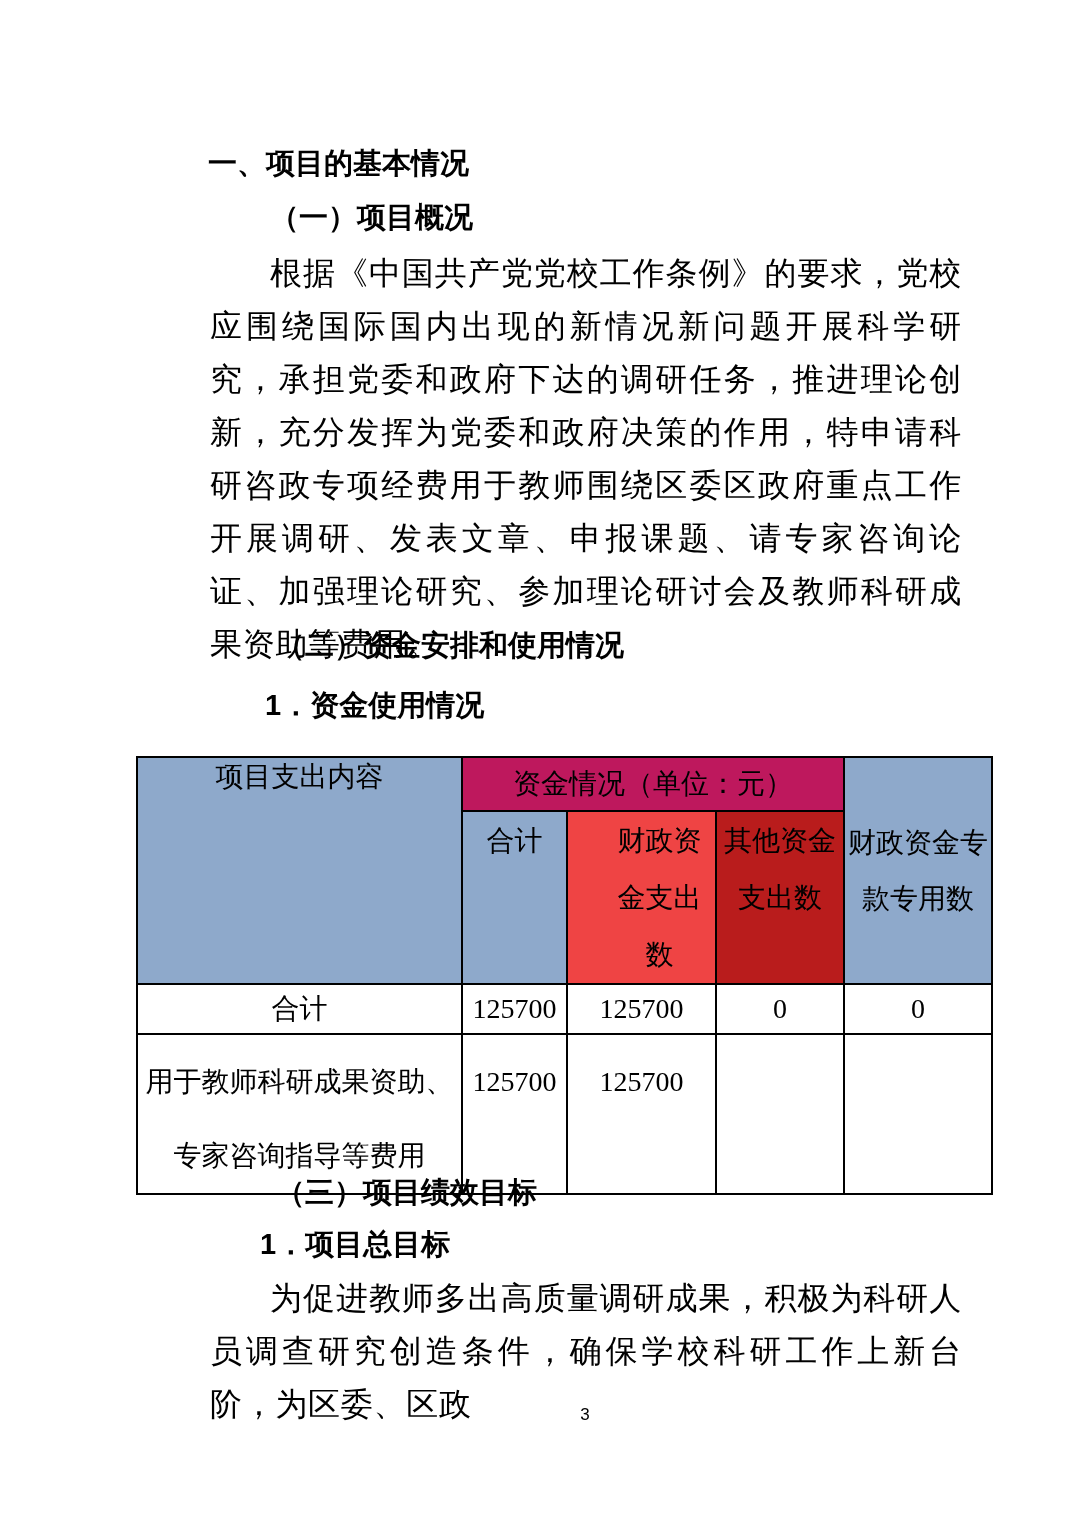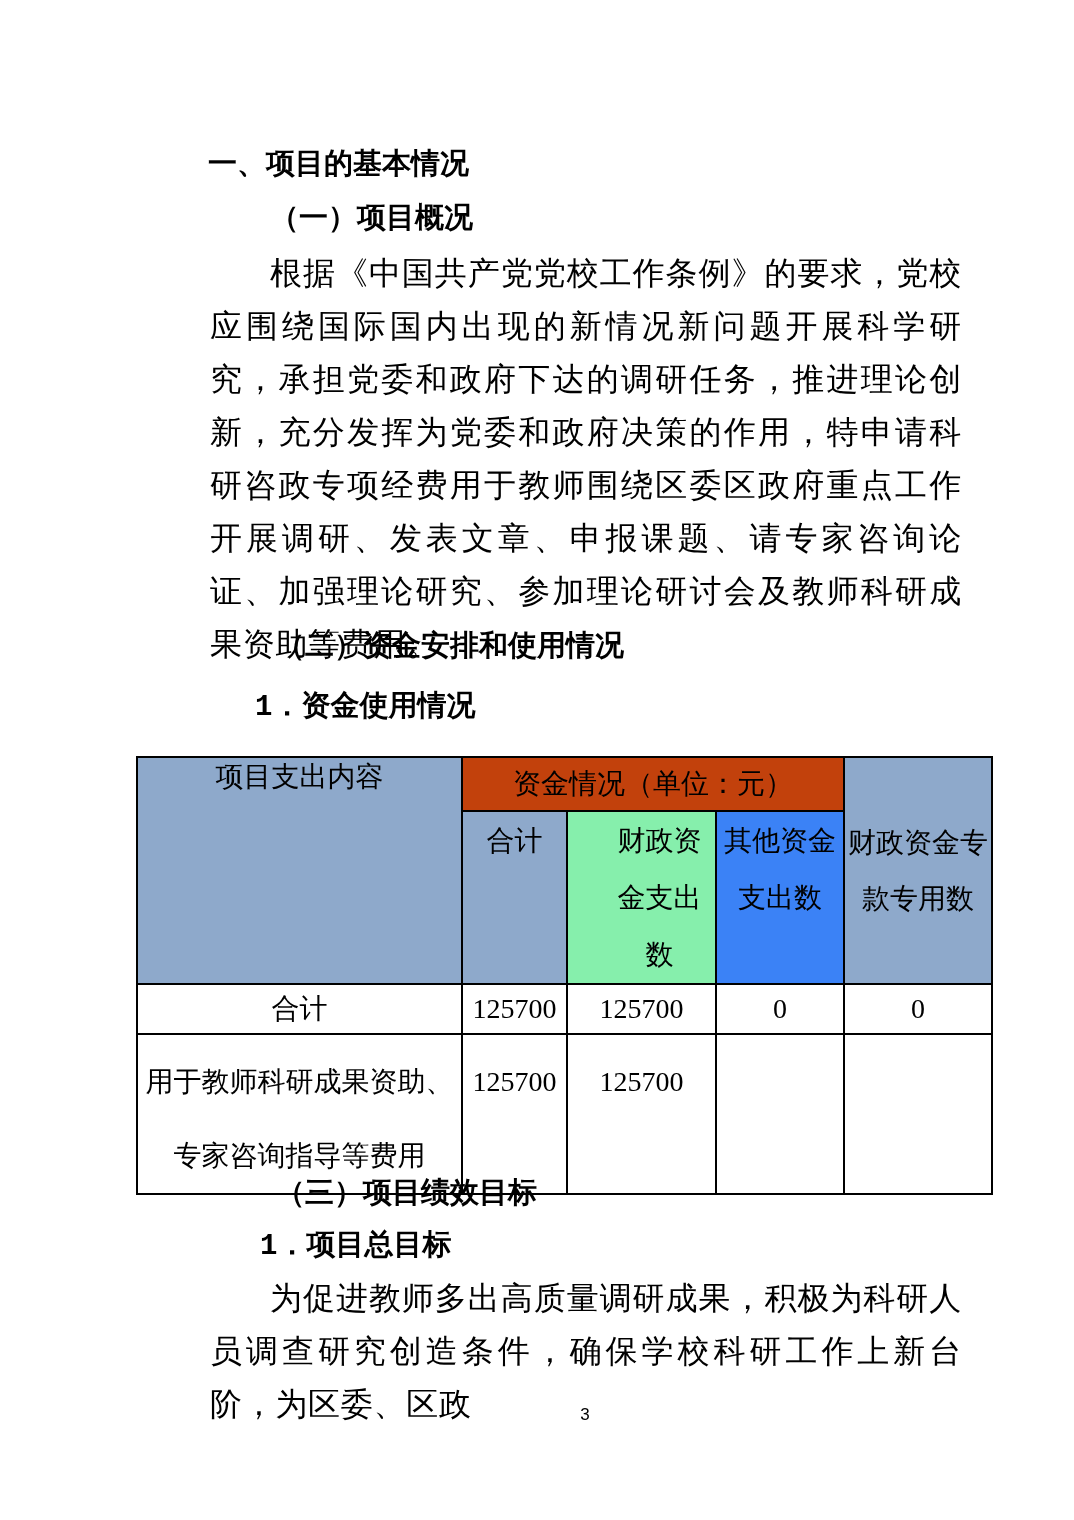--- a/index.html
+++ b/index.html
@@ -7,26 +7,26 @@
     position:relative;width:1074px;height:1520px;background:#ffffff;
     font-family:"Liberation Serif","DejaVu Serif",serif;color:#000;overflow:hidden;margin-left:48px;
   }
   .h1{
     position:absolute;left:160px;top:144px;
     font-family:"Liberation Sans","DejaVu Sans",sans-serif;
     font-weight:bold;font-size:29px;white-space:nowrap;
   }
   .h2,.h3{
     position:absolute;font-weight:bold;font-size:29px;white-space:nowrap;
-    font-family:Liberation Mono, monospace;
+    font-family:Liberation Sans, sans-serif;
   }
   #s1-title{left:222px;top:198px;}
   #s2-title{left:228px;top:626px;text-align:center;}
   #s3-title{left:228px;top:1173px;}
-  #s2-sub{left:207px;top:686px;}
+  #s2-sub{left:217px;top:686px;}
   #s3-sub{left:212px;top:1225px;}
   .para{
     position:absolute;left:162px;width:752px;
     font-size:32px;line-height:53px;letter-spacing:0.7px;
     text-align:justify;text-indent:60px;
   }
   #para-overview{top:247px;}
   #para-goal{top:1272px;}
   .tbl{
     position:absolute;left:88px;top:756px;
@@ -66,27 +66,27 @@
     <colgroup>
       <col style="width:325px">
         <col style="width:105px">
         <col style="width:149px">
       <col style="width:128px">
         <col style="width:148px">
     </colgroup>
     <tbody>
         <tr style="height:54px">
       <td rowspan="2" class="cellA" style="background: rgb(142, 169, 203);">项目支出内容</td>
-      <td colspan="3" class="cellB" style="background: #c2410c;">资金情况（单位：元）</td>
+      <td colspan="3" class="cellB" style="background: #be185d;">资金情况（单位：元）</td>
       <td rowspan="2" class="cellE" style="background: rgb(142, 169, 203);">财政资金专款专用数</td>
     </tr>
     <tr style="height:116px" class="hrow2">
       <td style="background: rgb(142, 169, 203);">合计</td>
-      <td style="background: #86efac; padding-left: 38px;">财政资金支出数</td>
-      <td style="background: #3b82f6;">其他资金支出数</td>
+      <td style="background: #ef4444; padding-left: 38px;">财政资金支出数</td>
+      <td style="background: #b91c1c;">其他资金支出数</td>
     </tr>
     <tr style="height:50px" class="brow1">
       <td>合计</td>
       <td>125700</td>
       <td>125700</td>
       <td>0</td>
       <td>0</td>
     </tr>
     <tr style="height:124px" class="brow2">
       <td>用于教师科研成果资助、专家咨询指导等费用</td>

